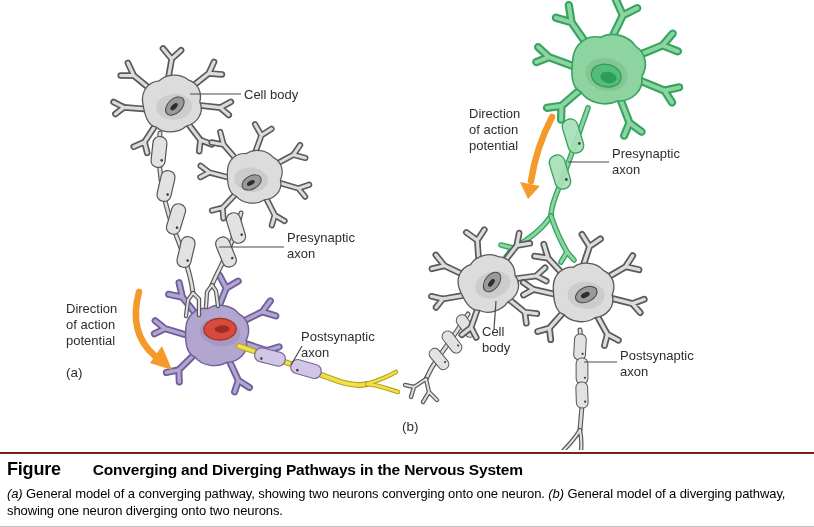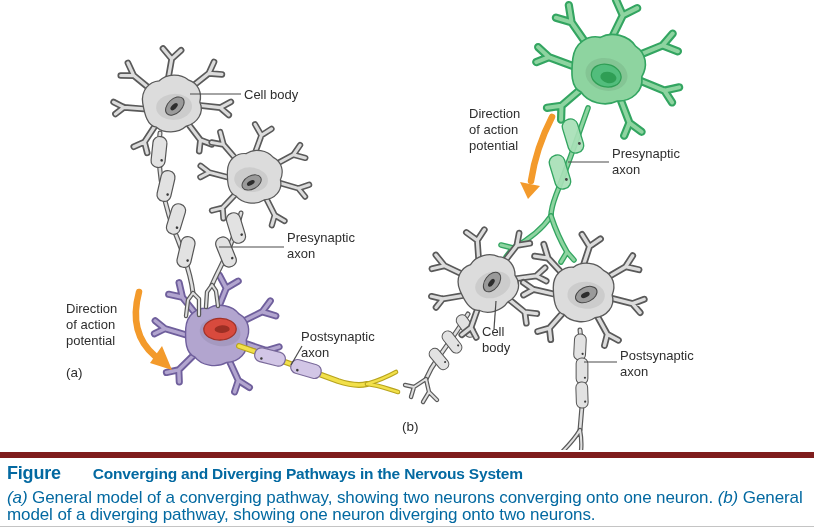--- a/index.html
+++ b/index.html
@@ -39,26 +39,26 @@
   .gax-f{fill:none;stroke:var(--neuron-green);stroke-width:3;stroke-linecap:round;stroke-linejoin:round;}
   
   .seg-gray{fill:#e2e2e2;stroke:#555;}
   .seg-lav{fill:#d2c6e6;stroke:#7a6a9a;}
   .seg-green{fill:#a7dfb6;fill-opacity:.92;stroke:#33a561;}
   .leader{stroke:#4a4a4a;stroke-width:1.2;}
   .oarrow{fill:none;stroke:var(--arrow-orange);stroke-width:6.5;stroke-linecap:round;}
   .ohead{fill:var(--arrow-orange);stroke:none;}
   
   .caption{position:absolute;left:0;right:0;top:452px;bottom:0;
-           border-top:6px solid #7f1d1d;border-bottom:1.5px solid #c4c4c4;
-           padding:5px 7px 12px 7px;box-sizing:border-box;color:#0369a1;}
+           border-top:2px solid #7f1d1d;border-bottom:1.5px solid #c4c4c4;
+           padding:5px 7px 12px 7px;box-sizing:border-box;color:#000000;}
   .cap-head{white-space:nowrap;}
   .cap-fig{font-size:18px;font-weight:bold;letter-spacing:-0.2px;}
   .cap-title{font-size:15.5px;font-weight:bold;margin-left:32px;letter-spacing:-0.2px;}
-  .cap-body{margin:5px 0 0 0;font-size:17px;line-height:17px;letter-spacing:-0.1px;}
+  .cap-body{margin:5px 0 0 0;font-size:13px;line-height:17px;letter-spacing:-0.1px;}
   .cap-body i{font-style:italic;}
 </style>
 </head>
 <body>
 
 <div id="stage">
 
   <svg id="art" width="814" height="450" viewBox="0 0 814 450">
     <defs>
       <path id="soma" d="M-29,-5 C-30,-18 -21,-26 -11,-26 C-3,-33 11,-32 18,-25

